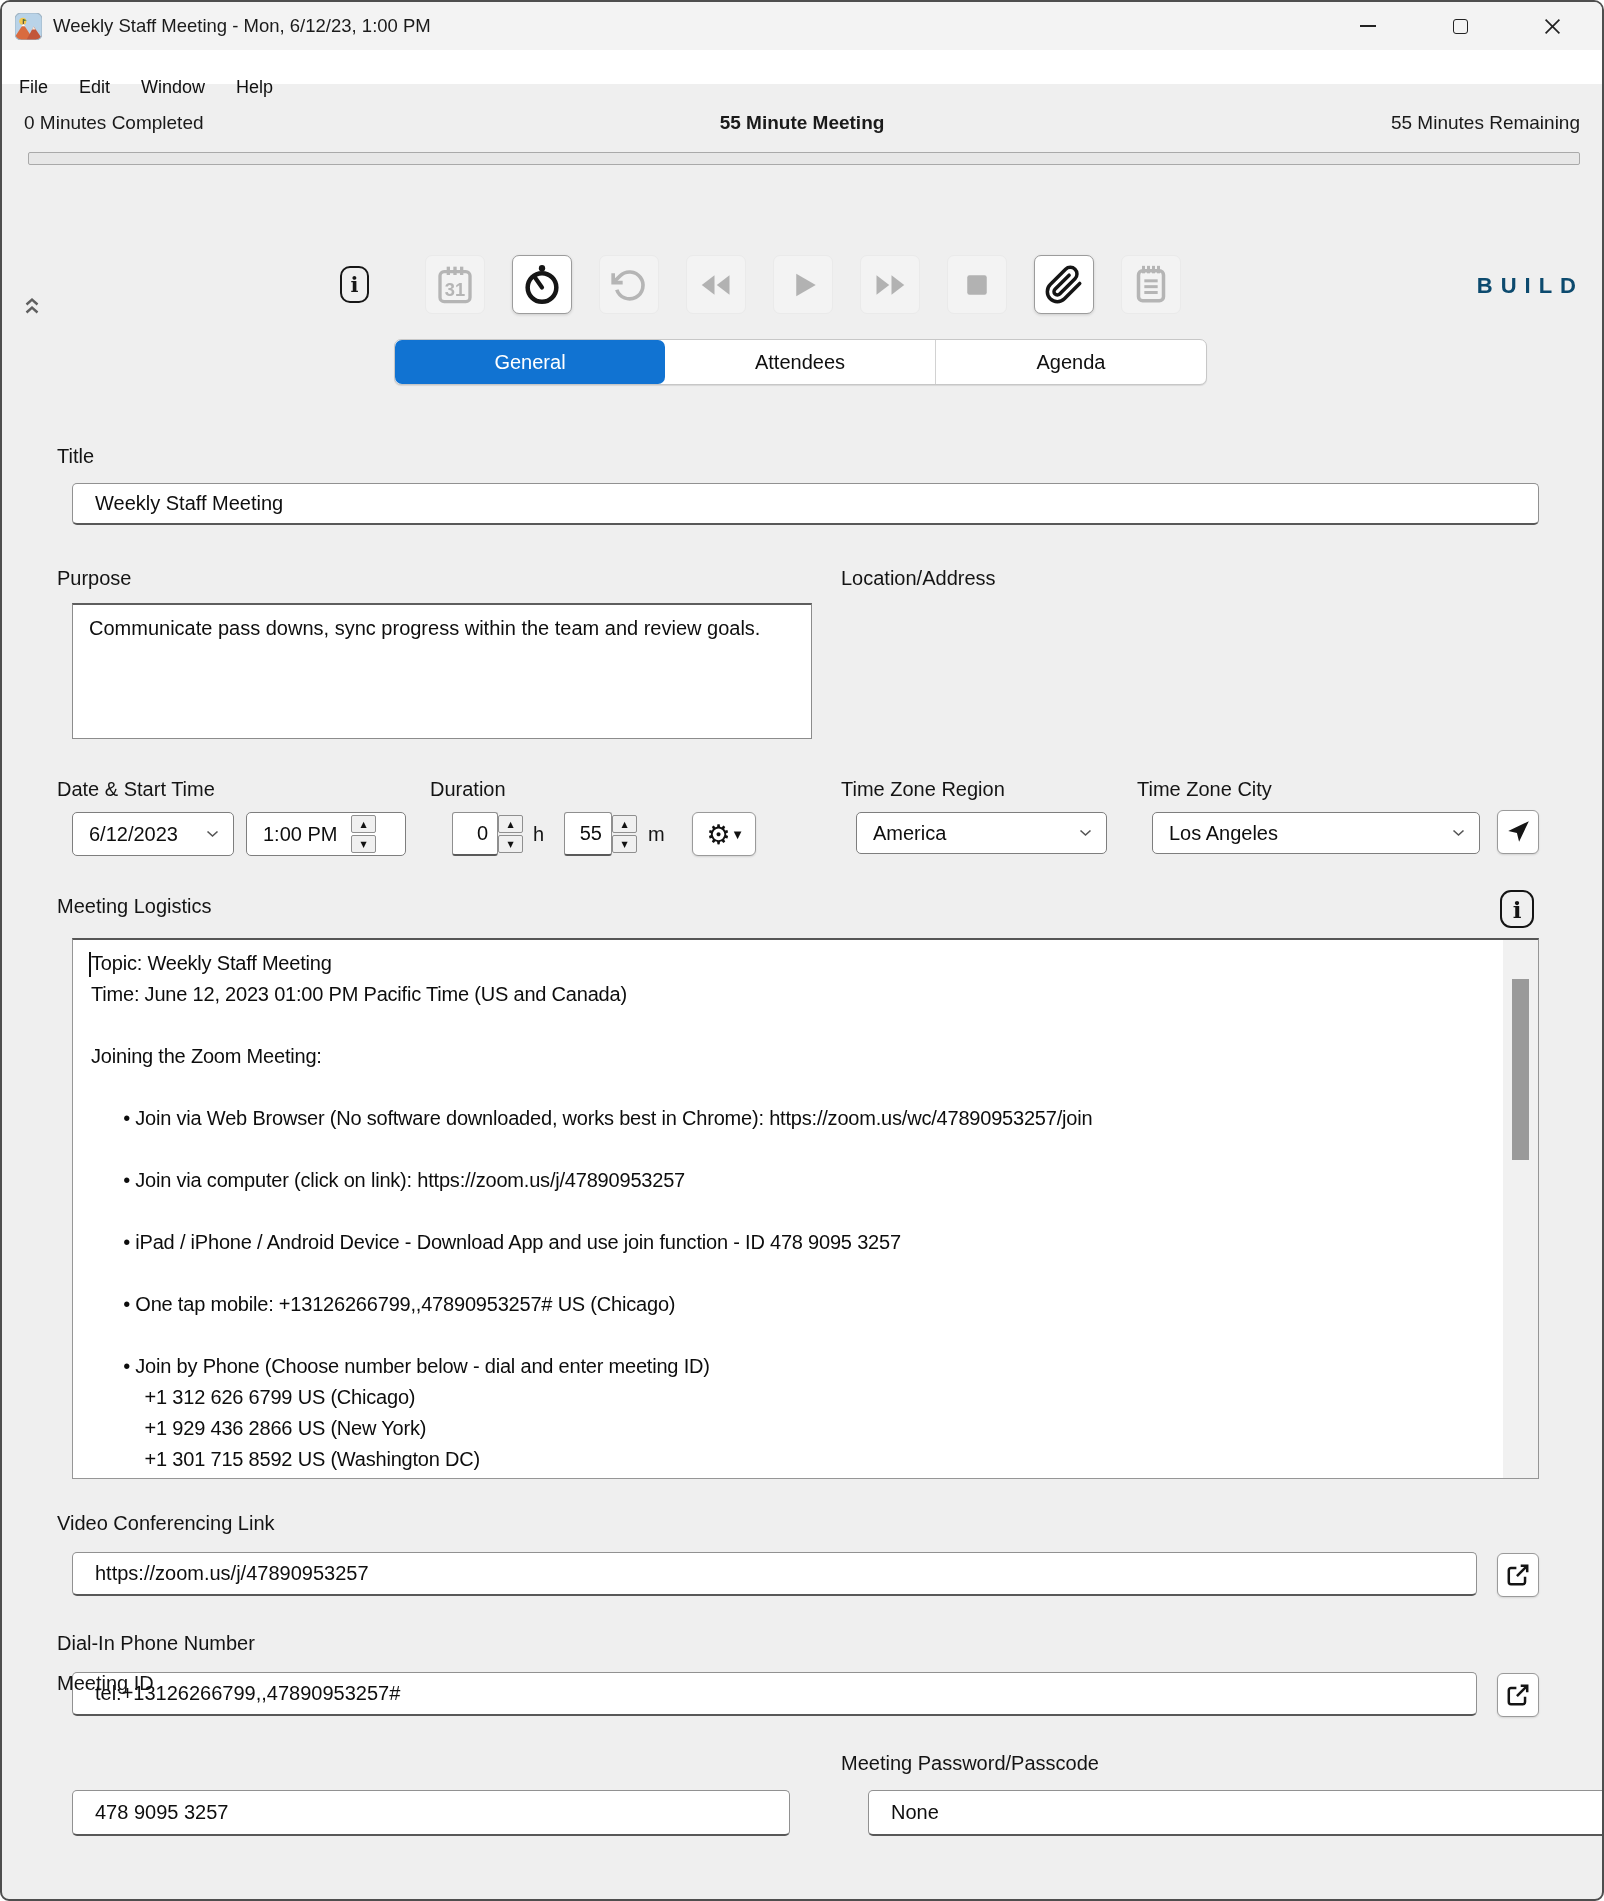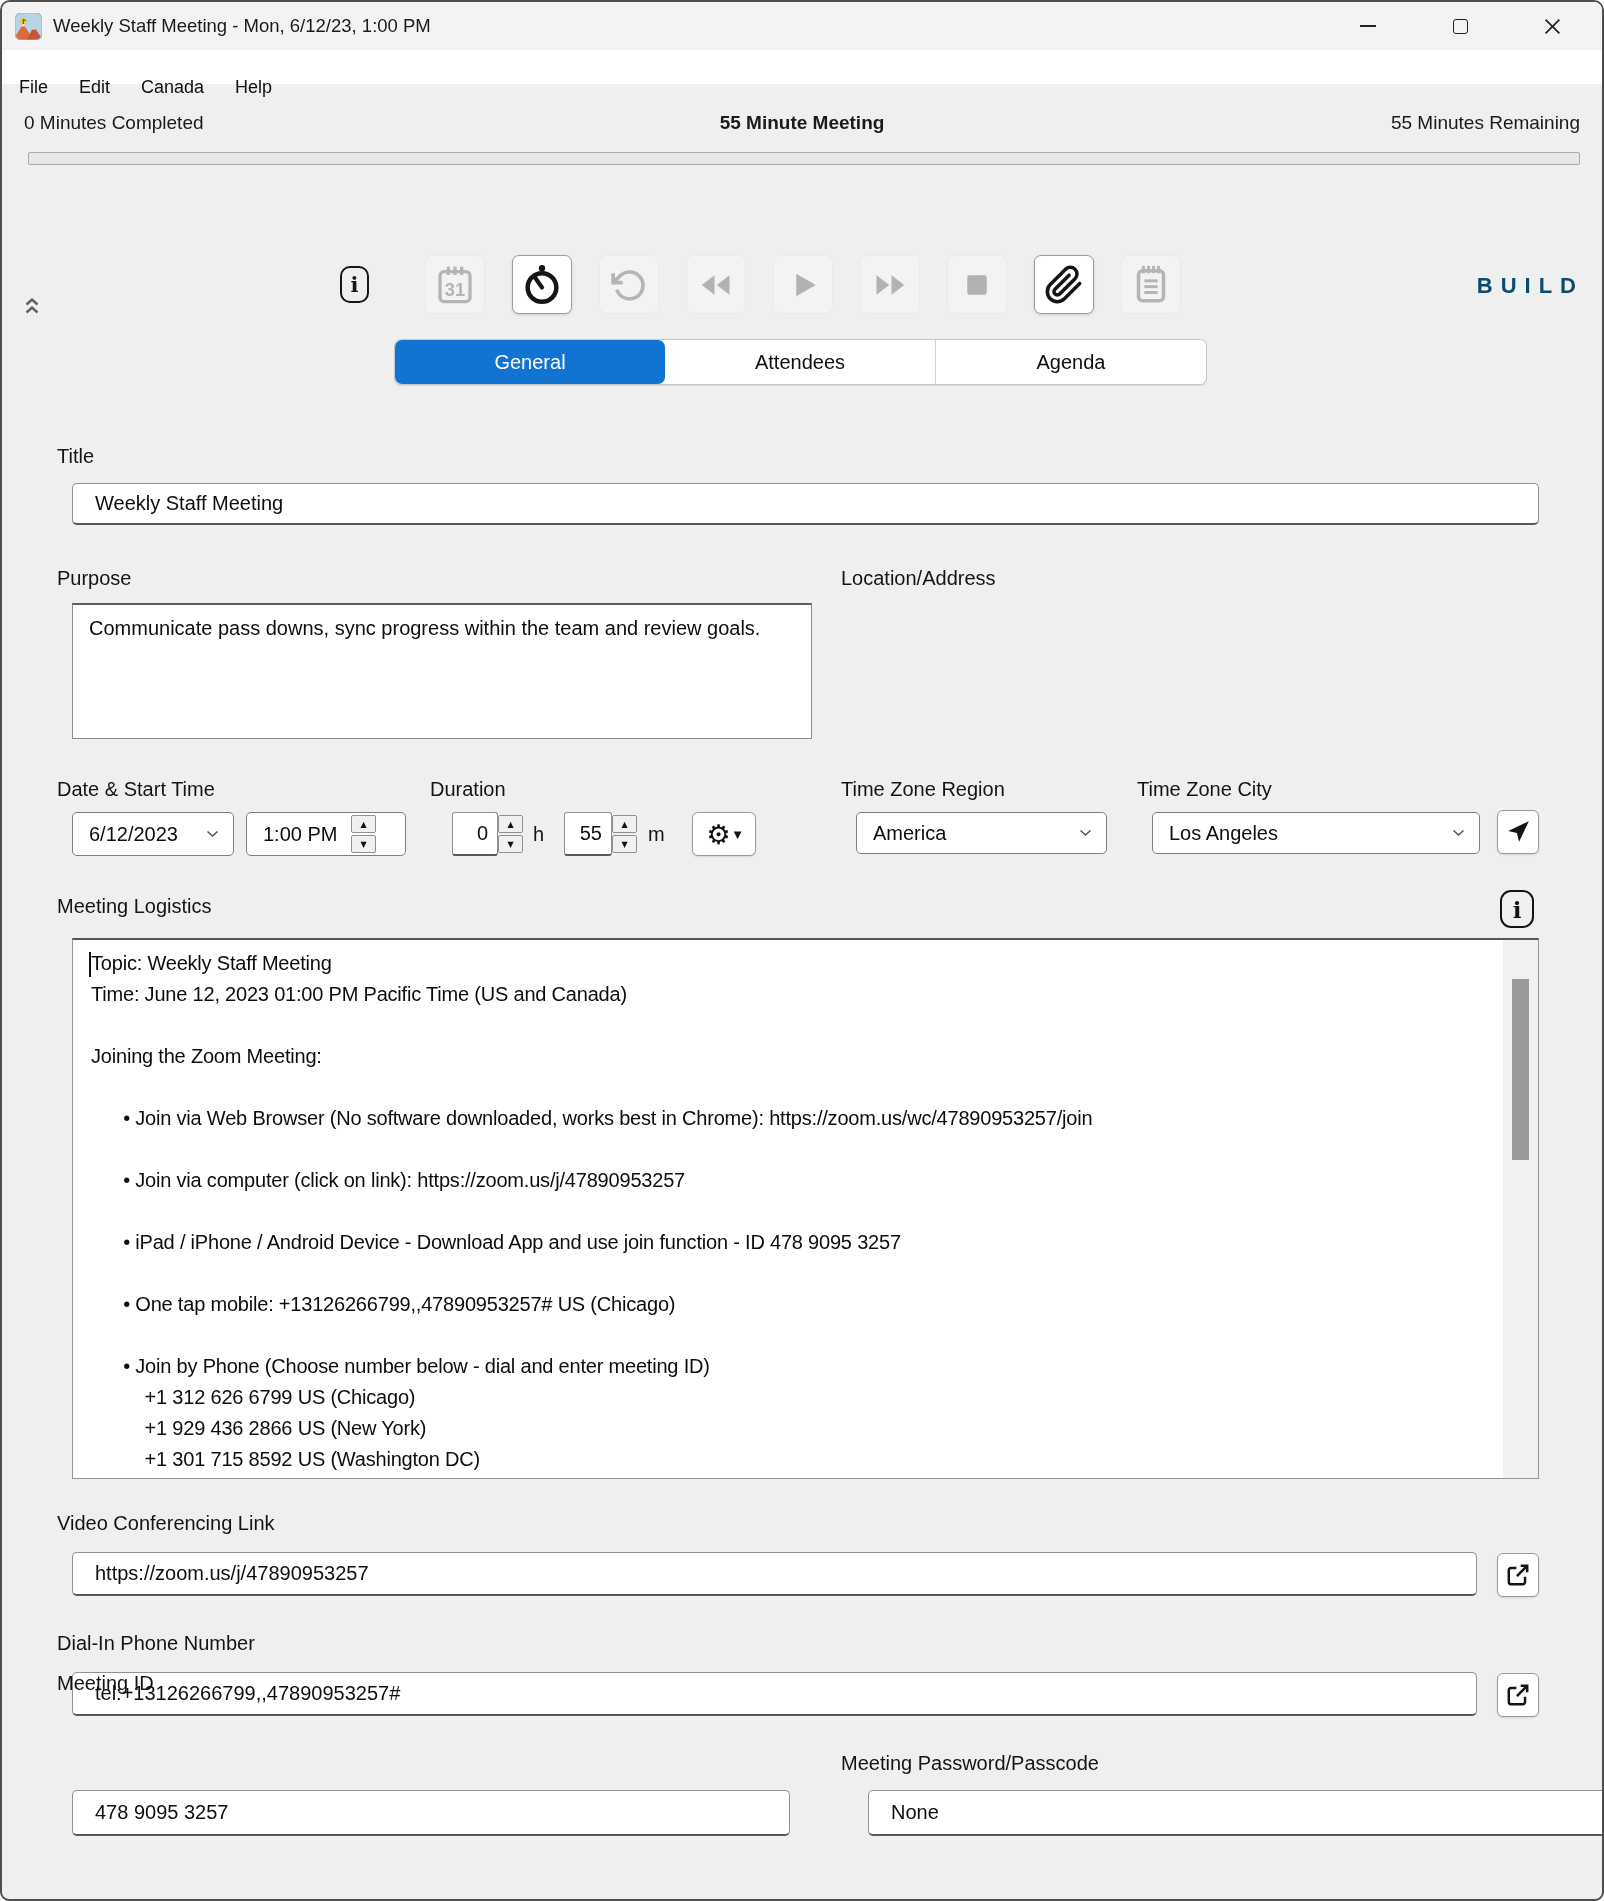--- a/index.html
+++ b/index.html
@@ -130,21 +130,21 @@
             <line x1="1.5" y1="1.5" x2="14.5" y2="14.5" stroke="#222" stroke-width="1.6"></line>
             <line x1="14.5" y1="1.5" x2="1.5" y2="14.5" stroke="#222" stroke-width="1.6"></line>
           </svg>
       </button>
     </div>
   </div>
 
   <div class="menubar">
     <span class="menuitem">File</span>
     <span class="menuitem">Edit</span>
-    <span class="menuitem">Canada</span>
+    <span class="menuitem">Window</span>
     <span class="menuitem">Help</span>
   </div>
 
   <div class="ptexts">
     <span class="pleft">0 Minutes Completed</span>
     <span class="pcenter">55 Minute Meeting</span>
     <span class="pright">55 Minutes Remaining</span>
   </div>
   <div class="pbar"></div>
 

